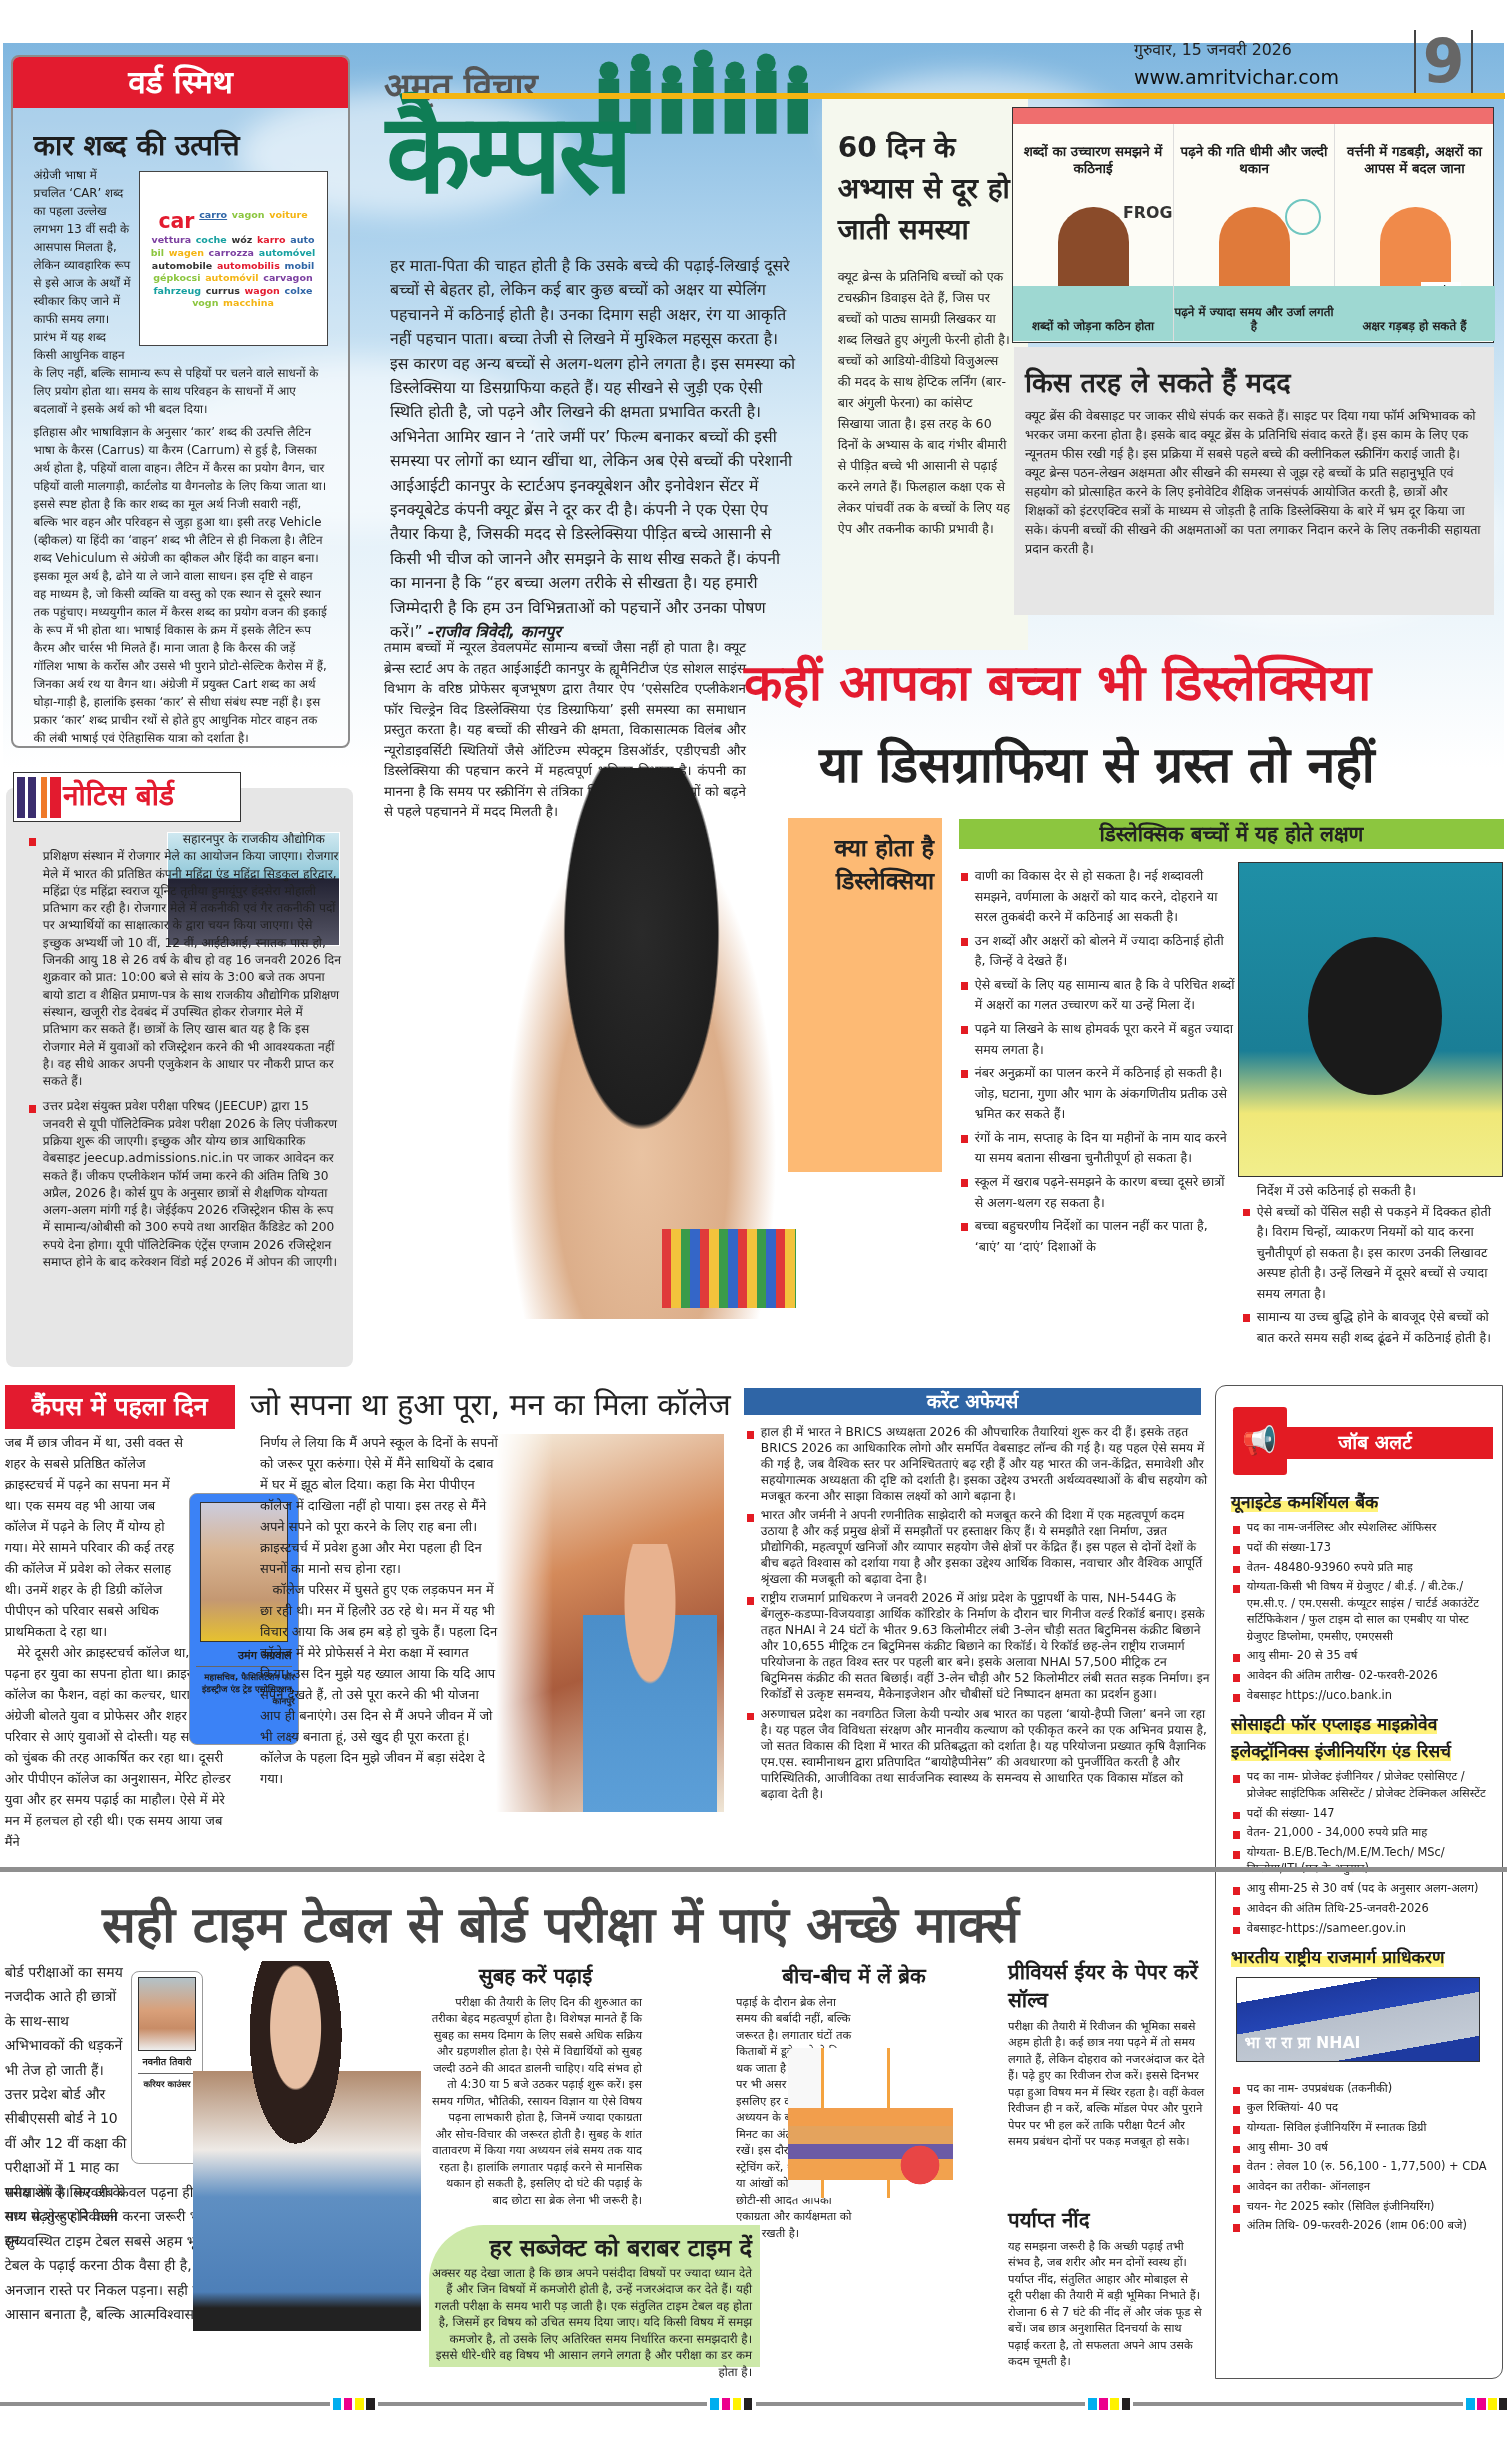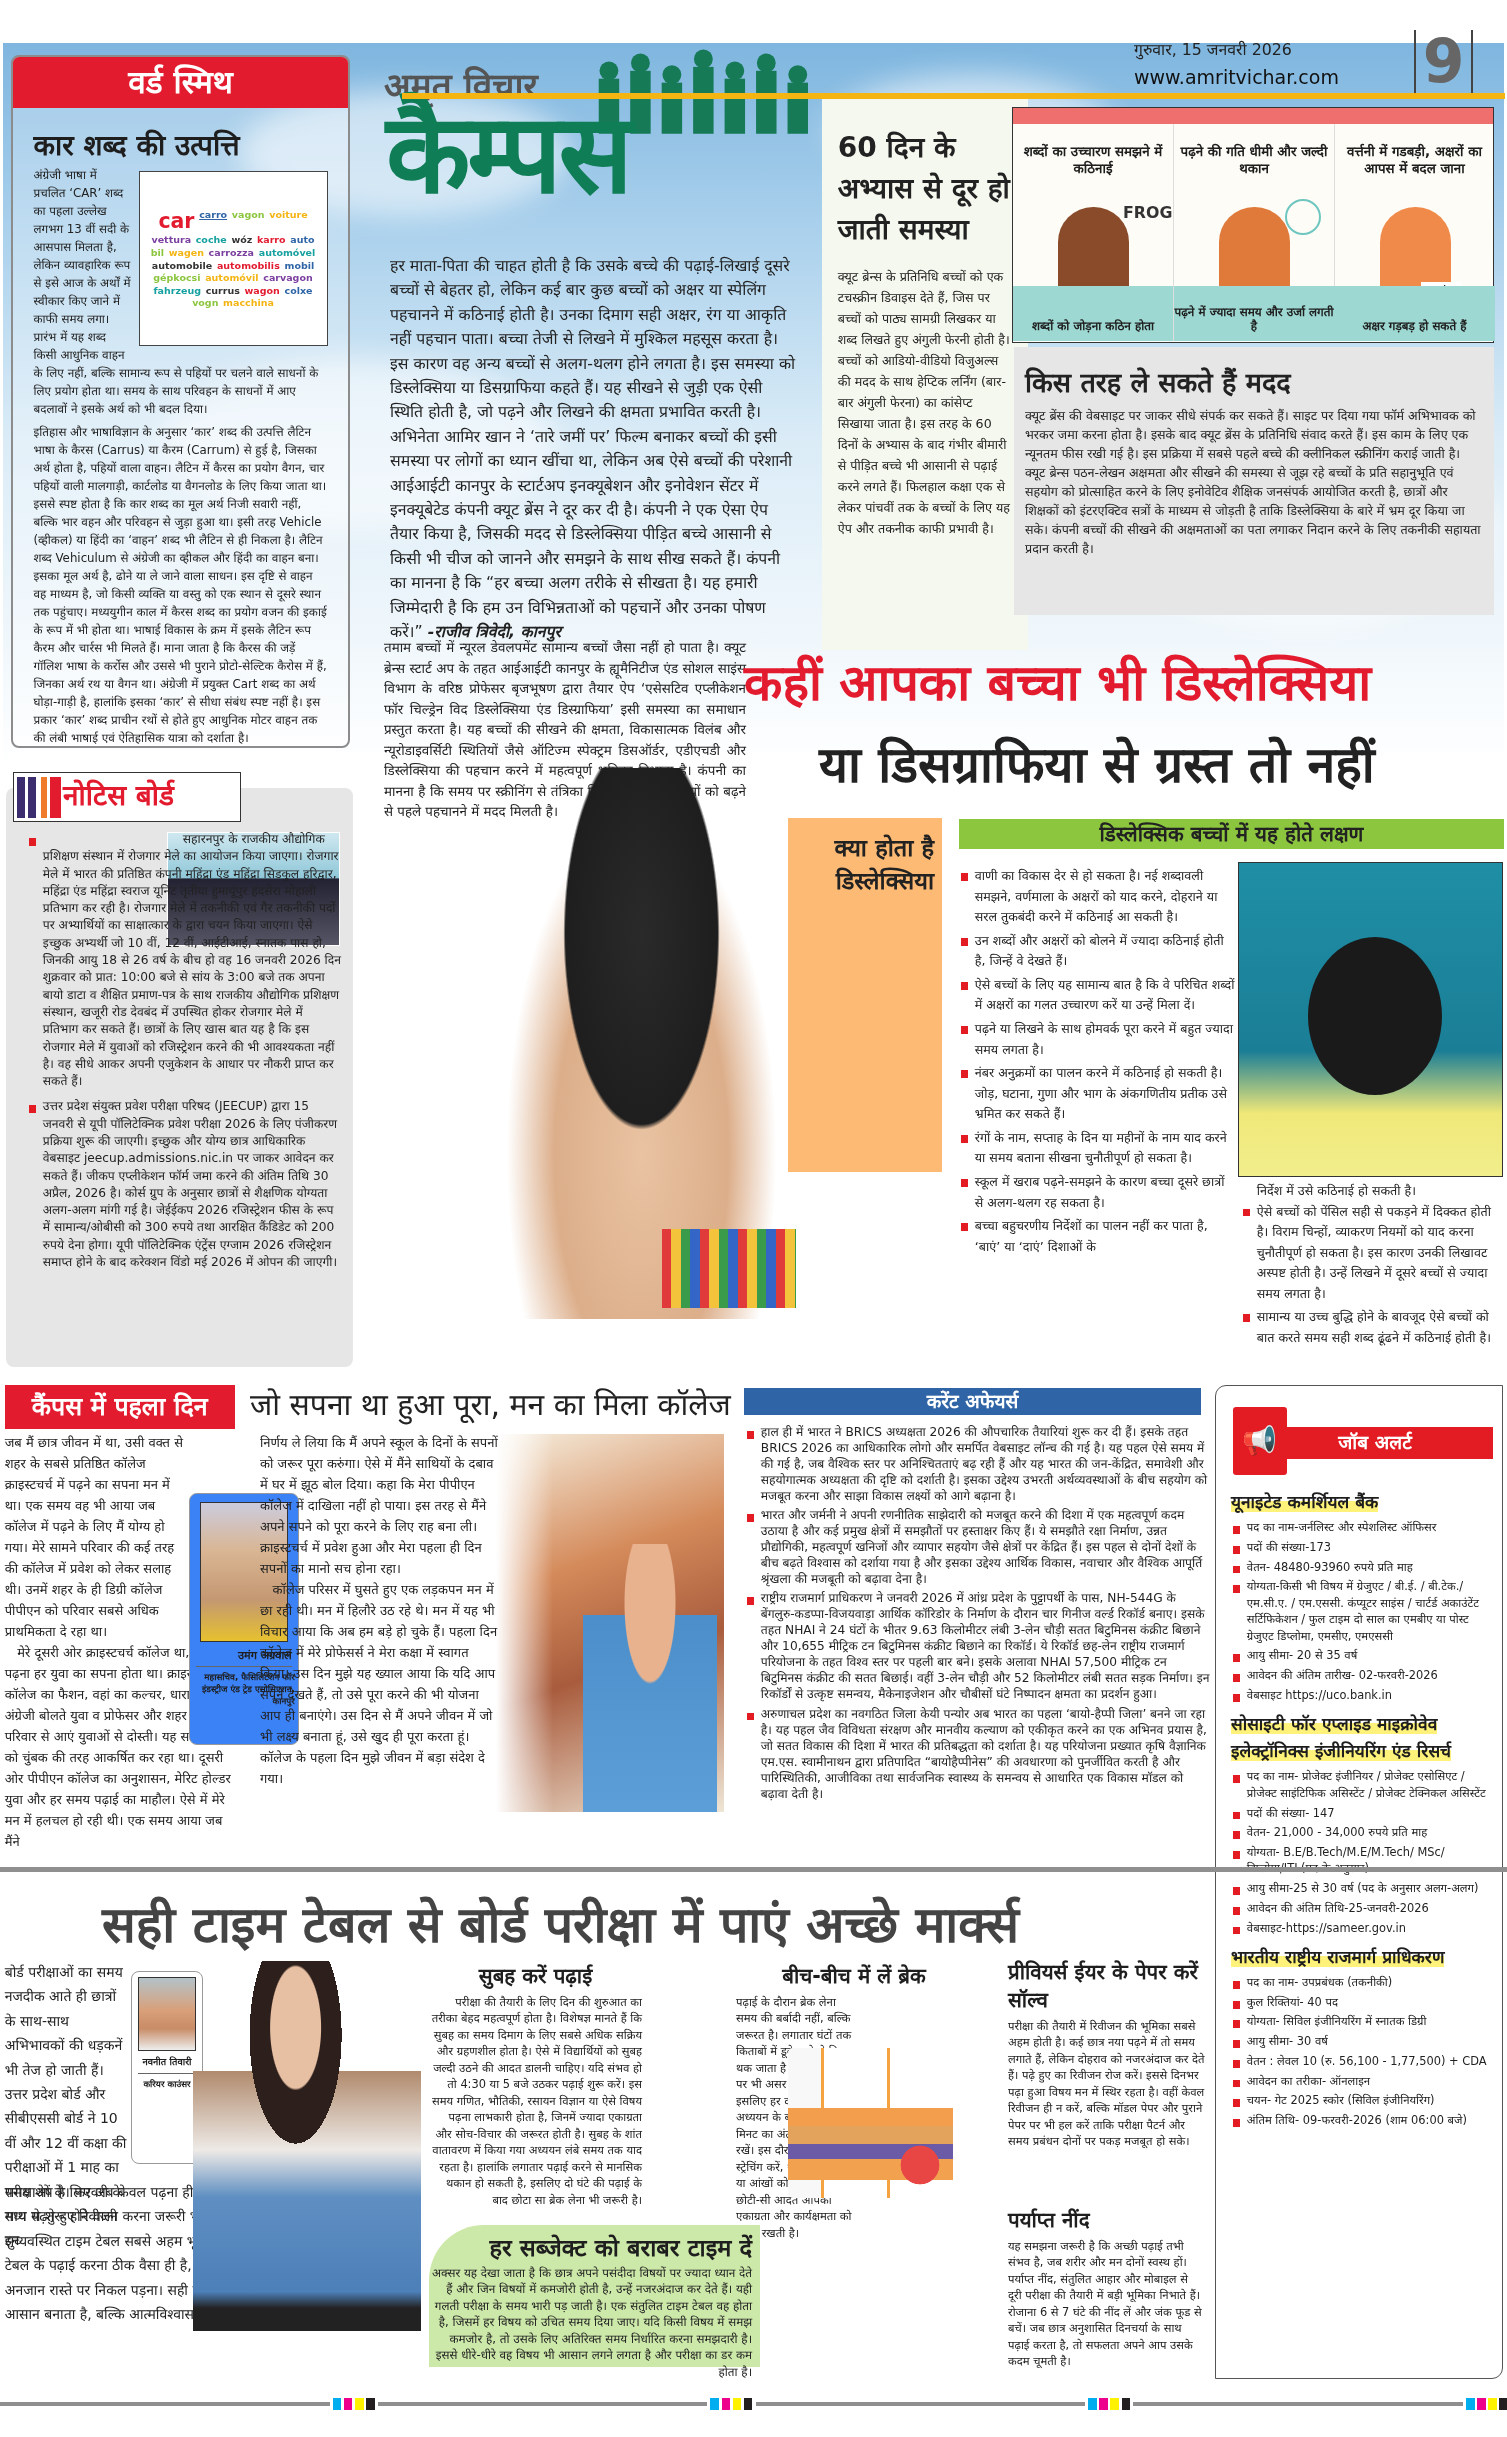--- a/index.html
+++ b/index.html
@@ -313,20 +313,23 @@
   <div id="ja1" style="margin-bottom:7.9px">
       <p class="txt bullet">पद का नाम- प्रोजेक्ट इंजीनियर / प्रोजेक्ट एसोसिएट / प्रोजेक्ट साइंटिफिक असिस्टेंट / प्रोजेक्ट टेक्निकल असिस्टेंट</p>
       <p class="txt bullet">पदों की संख्या- 147</p>
       <p class="txt bullet">वेतन- 21,000 - 34,000 रुपये प्रति माह</p>
       <p class="txt bullet">योग्यता- B.E/B.Tech/M.E/M.Tech/ MSc/डिप्लोमा/ITI (पद के अनुसार)</p>
       <p class="txt bullet">आयु सीमा-25 से 30 वर्ष (पद के अनुसार अलग-अलग)</p>
       <p class="txt bullet">आवेदन की अंतिम तिथि-25-जनवरी-2026</p>
       <p class="txt bullet">वेबसाइट-https://sameer.gov.in</p>
     </div>
   <div class="ja-h2"><span class="ja-h">भारतीय राष्ट्रीय राजमार्ग प्राधिकरण</span></div>
+  <div class="nhai">
+      <span>भा रा रा प्रा NHAI</span>
+    </div>
   <div id="ja2">
       <p class="txt bullet">पद का नाम- उपप्रबंधक (तकनीकी)</p>
       <p class="txt bullet">कुल रिक्तियां- 40 पद</p>
       <p class="txt bullet">योग्यता- सिविल इंजीनियरिंग में स्नातक डिग्री</p>
       <p class="txt bullet">आयु सीमा- 30 वर्ष</p>
       <p class="txt bullet">वेतन : लेवल 10 (रु. 56,100 - 1,77,500) + CDA</p>
       <p class="txt bullet">आवेदन का तरीका- ऑनलाइन</p>
       <p class="txt bullet">चयन- गेट 2025 स्कोर (सिविल इंजीनियरिंग)</p>
       <p class="txt bullet">अंतिम तिथि- 09-फरवरी-2026 (शाम 06:00 बजे)</p>
     </div>

